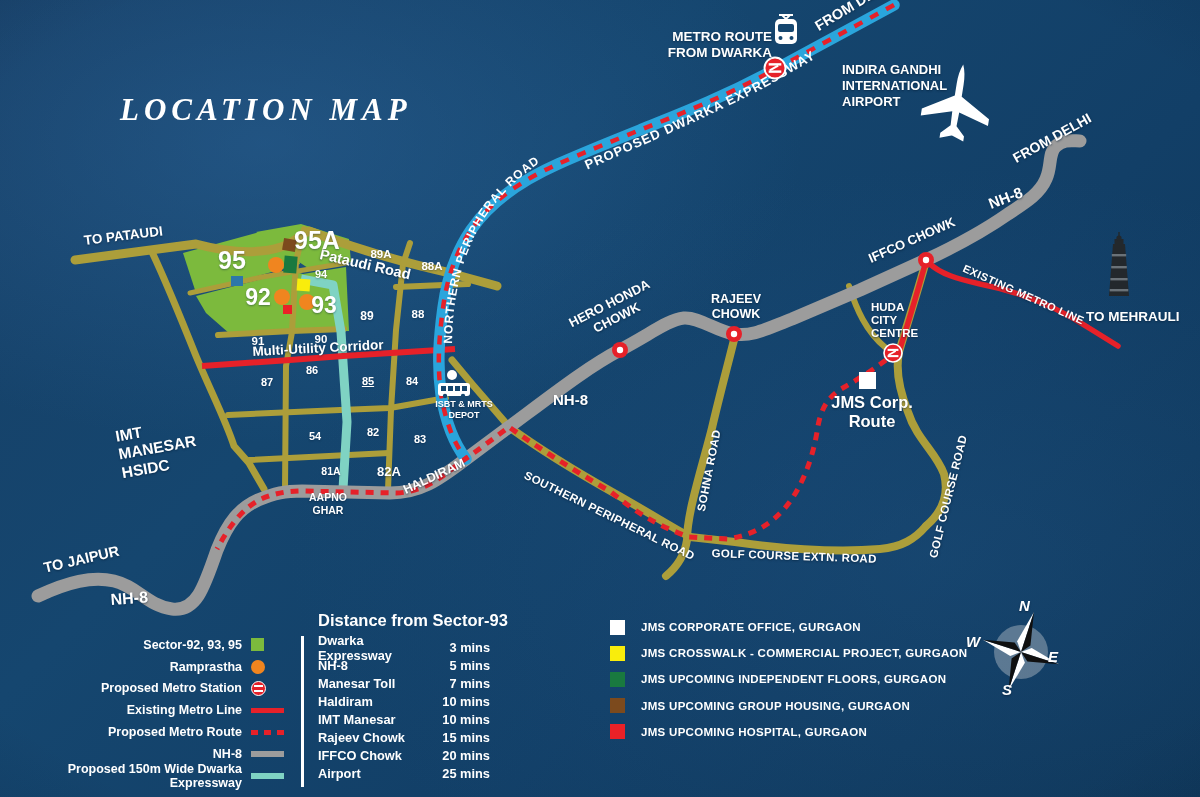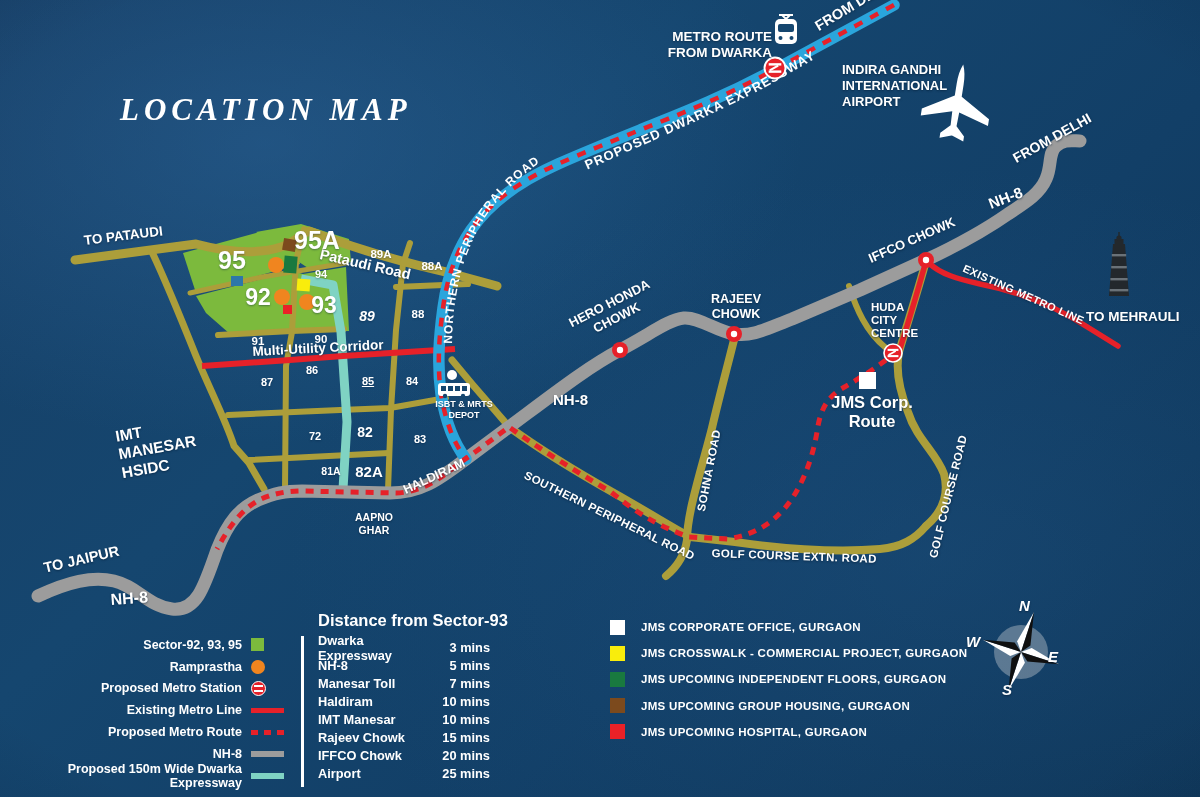--- a/index.html
+++ b/index.html
@@ -216,51 +216,51 @@
 CENTRE</div>
   <div class="ml ctr" style="left:828px;top:393px;width:88px;font-size:16.5px;line-height:1.15;">JMS Corp.
 Route</div>
   <div class="ml" style="left:252px;top:344px;font-size:13.5px;transform:rotate(-3deg);transform-origin:left top;">Multi-Utility Corridor</div>
   <div class="ml" style="left:553px;top:391px;font-size:15px;">NH-8</div>
   <div class="ml" style="left:694px;top:510px;font-size:11.5px;transform:rotate(-79deg);transform-origin:left top;letter-spacing:.5px;">SOHNA ROAD</div>
   <div class="ml" style="left:926px;top:556px;font-size:11.5px;transform:rotate(-76deg);transform-origin:left top;letter-spacing:.3px;">GOLF COURSE ROAD</div>
   <div class="ml" style="left:712px;top:546px;font-size:11.5px;transform:rotate(2deg);transform-origin:left top;letter-spacing:.3px;">GOLF COURSE EXTN. ROAD</div>
   <div class="ml" style="left:528px;top:468px;font-size:11.5px;transform:rotate(26deg);transform-origin:left top;letter-spacing:.4px;">SOUTHERN PERIPHERAL ROAD</div>
   <div class="ml" style="left:401px;top:484px;font-size:12.5px;transform:rotate(-25deg);transform-origin:left top;">HALDIRAM</div>
-  <div class="ml ctr" style="left:303px;top:511px;width:50px;font-size:10.5px;margin-left:46px;">AAPNO
+  <div class="ml ctr" style="left:303px;top:491px;width:50px;font-size:10.5px;">AAPNO
 GHAR</div>
   <div class="ml ctr" style="left:434px;top:399px;width:60px;font-size:9px;">ISBT &amp; MRTS
 DEPOT</div>
   <div class="ml" style="left:114px;top:428px;font-size:15.5px;transform:rotate(-10deg);transform-origin:left top;line-height:1.18;">IMT
 MANESAR
 HSIDC</div>
   <div class="ml" style="left:42px;top:560px;font-size:14.5px;transform:rotate(-13deg);transform-origin:left top;">TO JAIPUR</div>
   <div class="ml" style="left:110px;top:590px;font-size:16px;transform:rotate(-4deg);transform-origin:left top;">NH-8</div>
 
   <div>
       <div class="sector-num" style="left: 232px; top: 260px; font-size: 25px;">95</div>
       <div class="sector-num" style="left: 317px; top: 240px; font-size: 25px;">95A</div>
       <div class="sector-num" style="left: 258px; top: 297px; font-size: 23px;">92</div>
       <div class="sector-num" style="left: 324px; top: 305px; font-size: 23px;">93</div>
       <div class="sector-num" style="left: 321px; top: 274px; font-size: 11px;">94</div>
       <div class="sector-num" style="left: 381px; top: 254px; font-size: 11.5px;">89A</div>
       <div class="sector-num" style="left: 432px; top: 266px; font-size: 11.5px;">88A</div>
-      <div class="sector-num" style="left: 367px; top: 316px; font-size: 14px; font-style: italic;">89</div>
+      <div class="sector-num" style="left: 367px; top: 316px; font-size: 12px;">89</div>
       <div class="sector-num" style="left: 418px; top: 314px; font-size: 11.5px;">88</div>
       <div class="sector-num" style="left: 321px; top: 339px; font-size: 11.5px;">90</div>
       <div class="sector-num" style="left: 258px; top: 341px; font-size: 11.5px;">91</div>
       <div class="sector-num" style="left: 267px; top: 382px; font-size: 11px;">87</div>
       <div class="sector-num" style="left: 312px; top: 370px; font-size: 11px;">86</div>
       <div class="sector-num" style="left: 368px; top: 381px; font-size: 11px; text-decoration: underline;">85</div>
       <div class="sector-num" style="left: 412px; top: 381px; font-size: 11px;">84</div>
-      <div class="sector-num" style="left: 315px; top: 436px; font-size: 11px;">72</div>
-      <div class="sector-num" style="left: 365px; top: 432px; font-size: 14px;">82</div>
+      <div class="sector-num" style="left: 315px; top: 436px; font-size: 11px;">54</div>
+      <div class="sector-num" style="left: 365px; top: 432px; font-size: 11px; padding-left: 16px;">82</div>
       <div class="sector-num" style="left: 420px; top: 439px; font-size: 11px;">83</div>
       <div class="sector-num" style="left: 331px; top: 471px; font-size: 10.5px;">81A</div>
-      <div class="sector-num" style="left: 369px; top: 471px; font-size: 15px;">82A</div>
+      <div class="sector-num" style="left: 389px; top: 471px; font-size: 13px;">82A</div>
     </div>
 
   <div class="compass-letter" style="left:1019px;top:597px;">N</div>
   <div class="compass-letter" style="left:966px;top:633px;">W</div>
   <div class="compass-letter" style="left:1048px;top:648px;">E</div>
   <div class="compass-letter" style="left:1002px;top:681px;">S</div>
 
   <div id="legend-left">
       <div class="ll-row">
         <div class="ll-label">Sector-92, 93, 95</div>

